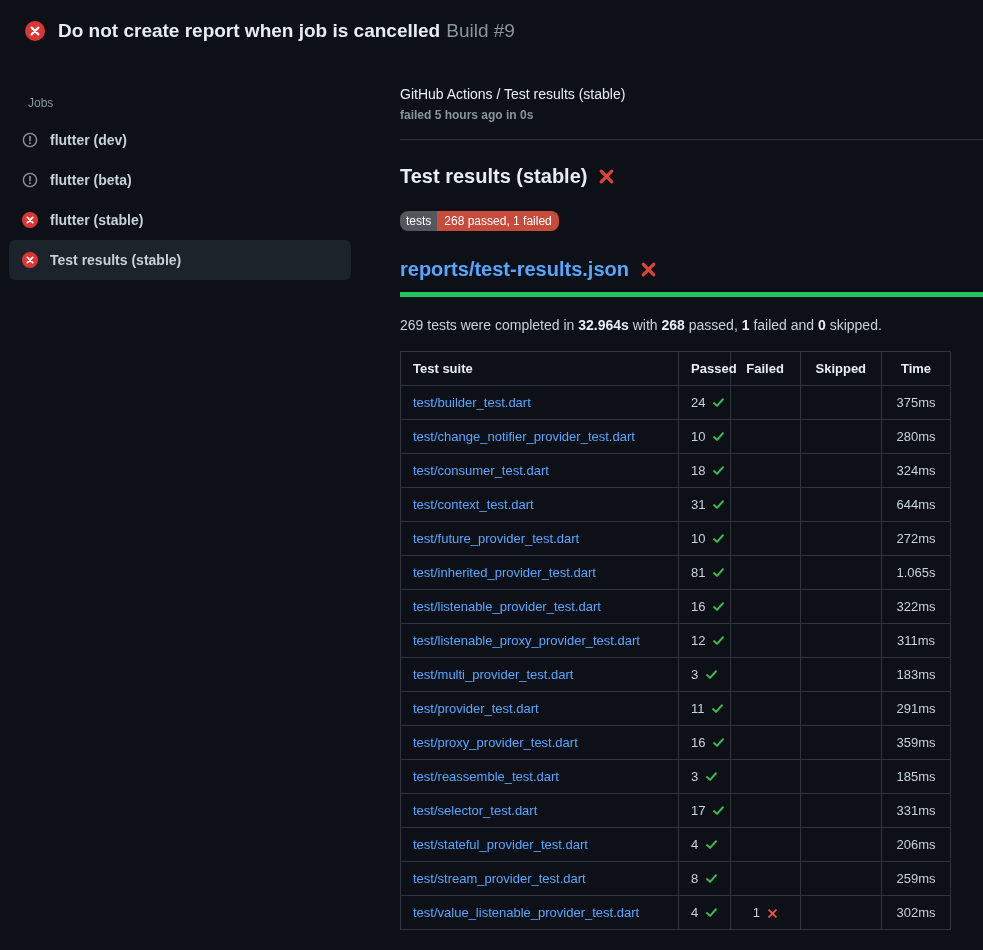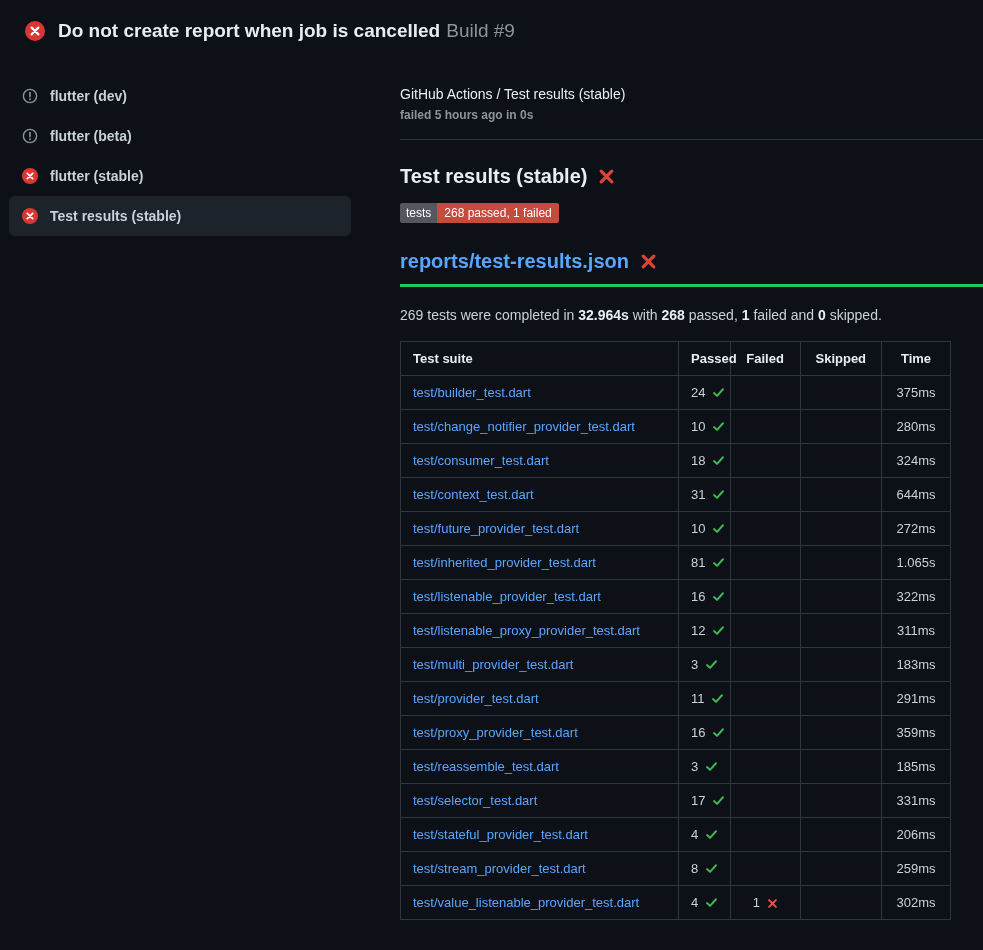--- a/index.html
+++ b/index.html
@@ -74,38 +74,38 @@
     align-items: center;
     gap: 11px;
     margin-top: 25px;
     font-size: 20px;
     font-weight: 700;
     color: #e6edf3;
   }
   .x-mark { display: inline-flex; }
   .badge {
     display: inline-flex;
-    margin-top: 15px;
+    margin-top: 23px;
     font-size: 12px;
     line-height: 14px;
     color: #ffffff;
-    border-radius: 2px;
+    border-radius: 8px;
     overflow: hidden;
     white-space: nowrap;
     text-align: center;
   }
   .badge-left { padding: 3px 6px; }
   .badge-right { padding: 3px 7px; font-weight: 400; }
   .report-title {
     display: flex;
     align-items: center;
     gap: 11px;
     margin-top: 27px;
     padding-bottom: 11px;
-    border-bottom: 3px solid #22c55e;
+    border-bottom: 5px solid #22c55e;
     font-size: 20px;
     font-weight: 700;
   }
   .report-link { color: #58a6ff; text-decoration: none; }
   .summary-line { margin-top: 20px; font-size: 14px; color: #c9d1d9; }
   .summary-line b { color: #e6edf3; font-weight: 700; }
   
   .results-table {
     margin-top: 18px;
     border-collapse: collapse;
@@ -142,20 +142,21 @@
     <svg width="20" height="20" viewBox="0 0 16 16">
       <circle cx="8" cy="8" r="8" fill="#da3633"></circle>
       <path d="M5.3 5.3 L10.7 10.7 M10.7 5.3 L5.3 10.7" stroke="#ffffff" stroke-width="1.7" stroke-linecap="round"></path>
     </svg>
   </span>
   <h1 class="page-title"><span>Do not create report when job is cancelled</span><span class="build">Build #9</span></h1>
 </header>
 
 <div class="layout">
   <aside class="sidebar">
+    <div class="jobs-label">Jobs</div>
     <nav id="jobs-list">
         <div class="job-item">
           <span class="icon">
             <svg width="16" height="16" viewBox="0 0 16 16">
               <circle cx="8" cy="8" r="6.6" stroke="#8b949e" fill="none" stroke-width="1.4"></circle>
               <path d="M8 4.6 V8.8" stroke="#8b949e" stroke-width="1.6" stroke-linecap="round"></path>
               <circle cx="8" cy="11.2" r="0.95" fill="#8b949e"></circle>
             </svg>
           </span>
           <span>flutter (dev)</span>

